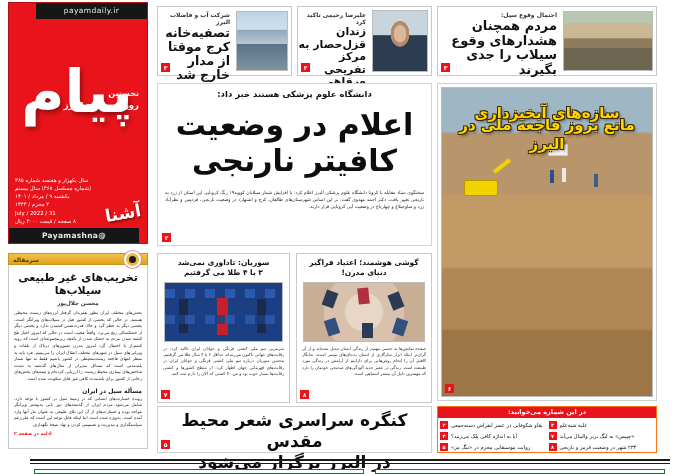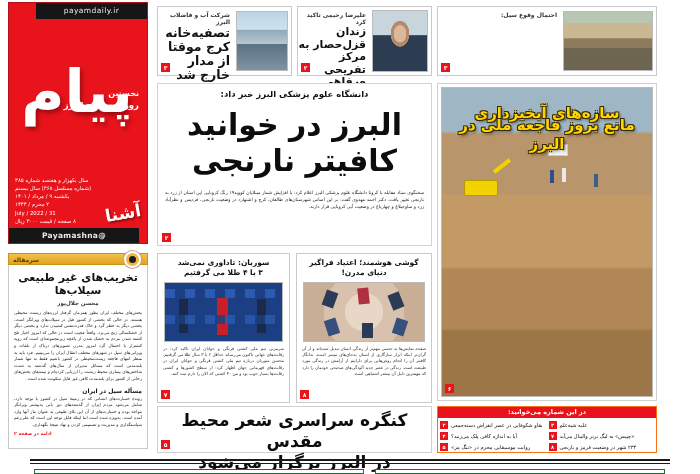--- a/index.html
+++ b/index.html
@@ -168,29 +168,30 @@
       </div>
       <div class="photo ph-portrait" style="width:56px; height:62px; margin:3px 3px;"></div>
     </div>
     <div class="pagenum" style="left:3px; bottom:3px;">۲</div>
   </div>
 
   <div class="box teaser" style="left:437px; top:6px; width:220px; height:70px;">
     <div style="display:flex; flex-direction:row-reverse; height:100%;">
       <div style="flex:1; padding-top:2px;">
         <div class="kicker">احتمال وقوع سیل:</div>
+        <div class="hl" style="font-size:13px; line-height:14.5px;">مردم همچنان هشدارهای وقوع سیلاب را جدی بگیرند</div>
       </div>
       <div class="photo ph-flood" style="width:90px; height:60px; margin:4px 3px;"></div>
     </div>
     <div class="pagenum" style="left:3px; bottom:3px;">۳</div>
   </div>
 
   <div class="box" style="left:157px; top:83px; width:275px; height:163px; border-color:#d4d4d4;">
-    <div class="lead-kicker" style="margin-top:5px;">دانشگاه علوم پزشکی البرز خبر داد:</div>
-    <div class="lead-hl" style="margin-top:8px;">البرز در خوانید</div>
+    <div class="lead-kicker" style="margin-top:5px;">دانشگاه علوم پزشکی هستند خبر داد:</div>
+    <div class="lead-hl" style="margin-top:8px;">اعلام در وضعیت</div>
     <div class="lead-hl">کافیتر نارنجی</div>
     <div class="lead-body" style="margin:10px 7px 0 7px;">سخنگوی ستاد مقابله با کرونا دانشگاه علوم پزشکی البرز اعلام کرد: با افزایش شمار مبتلایان کووید۱۹ رنگ کرونایی این استان از زرد به نارنجی تغییر یافت. دکتر احمد مهدوی گفت: بر این اساس شهرستان‌های طالقان، کرج و اشتهارد در وضعیت نارنجی، فردیس و نظرآباد زرد و ساوجبلاغ و چهارباغ در وضعیت آبی کرونایی قرار دارند.</div>
     <div class="pagenum" style="left:4px; bottom:3px;">۲</div>
   </div>
 
   <div class="box" style="left:437px; top:83px; width:220px; height:318px; border-color:#d0d0d0; padding:3px;">
     <div class="photo ph-hill" style="width:100%; height:100%; position:relative;">
 
       <div style="position:absolute; left:22px; top:92px; width:34px; height:16px; background:#f2d200; border:1px solid #b59b00; border-radius:2px;"></div>
       <div style="position:absolute; left:50px; top:76px; width:20px; height:4px; background:#f2d200; transform:rotate(-38deg);"></div>

